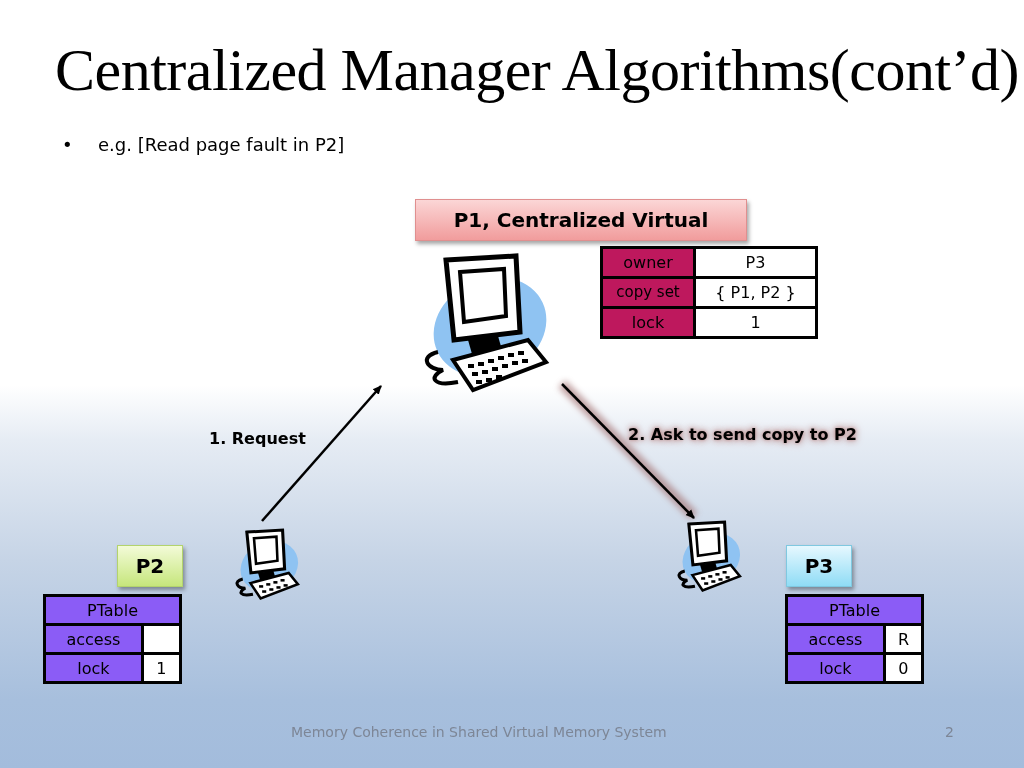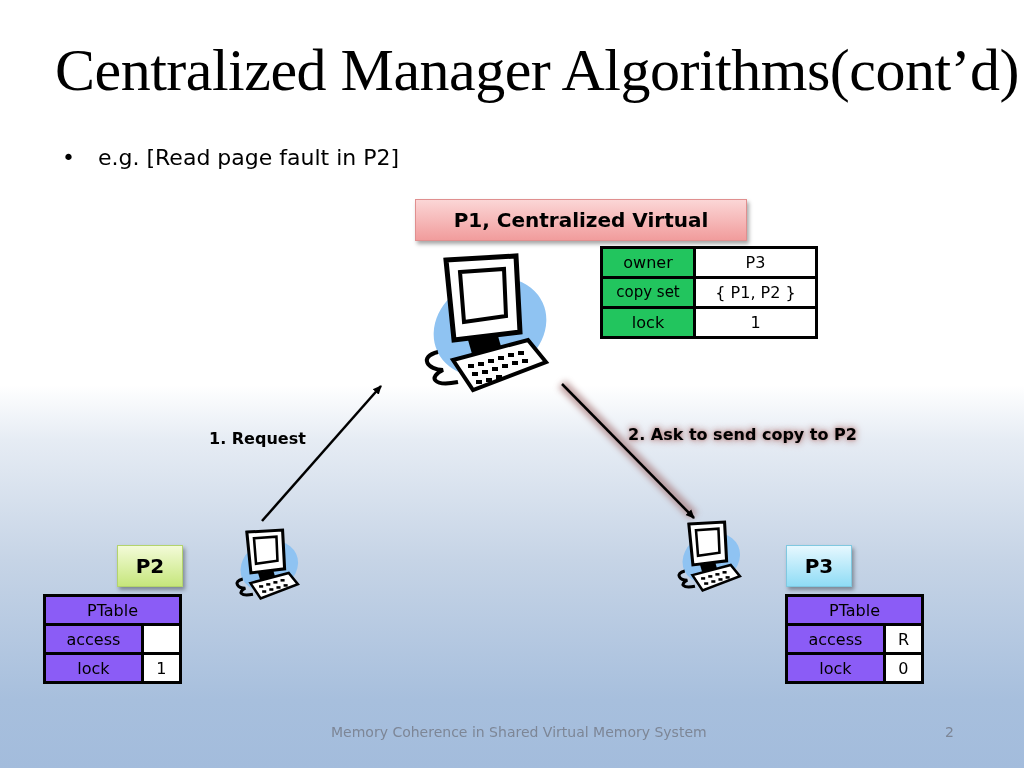--- a/index.html
+++ b/index.html
@@ -7,21 +7,21 @@
     width:1024px; height:768px; position:relative; overflow:hidden;
     background: linear-gradient(to bottom, #ffffff 0px, #ffffff 385px, #e6ecf4 440px, #c6d4e6 560px, #a7bfdd 700px, #a3bcdc 768px);
     font-family: "DejaVu Sans", sans-serif;
     color:#000;
   }
   .title {
     position:absolute; left:55px; top:36px; font-size:60px; letter-spacing:-0.5px;
     font-family:Liberation Serif, serif; white-space:nowrap;
   }
   .bullet {
-    position:absolute; left:62px; top:145px; font-size:22px; white-space:nowrap;
+    position:absolute; left:62px; top:134px; font-size:18px; white-space:nowrap;
   }
   .bullet .dot { display:inline-block; width:36px; }
   .label-box {
     position:absolute; font-weight:bold; text-align:center;
     box-shadow: 2px 3px 4px rgba(0,0,0,0.35);
     font-family:"DejaVu Sans", sans-serif;
   }
   .p1-box {
     left:415px; top:199px; width:330px; height:40px; line-height:40px; font-size:20px;
     background: linear-gradient(#fbd6d6, #f19c9c); border:1px solid #e08f8f;
@@ -34,35 +34,35 @@
     left:786px; top:545px; width:64px; height:40px; line-height:40px; font-size:20px;
     background: linear-gradient(#e6f8ff, #8fdcf5); border:1px solid #7fc8e0;
   }
   table.grid {
     position:absolute; border-collapse:collapse; font-size:16px;
     font-family:"DejaVu Sans", sans-serif;
   }
   table.grid td { border:3px solid #000; text-align:center; padding:0; }
   .info { left:600px; top:246px; width:218px; }
   .info td { height:27px; }
-  .info td.k { background:#22c55e; width:90px; }
+  .info td.k { background:#be185d; width:90px; }
   .info td.v { background:#fff; }
   .info td.h { background:#efdbdb; }
   .info td.two { line-height:15px; font-size:15px; }
   .ptable td { height:26px; }
   .ptable td.h, .ptable td.k { background:#8b5cf6; }
   .ptable td.k { width:92px; }
   .ptable td.v { background:#fff; width:34px; }
   .pt2 { left:43px; top:594px; width:139px; }
   .pt3 { left:785px; top:594px; width:139px; }
   .arrow-label { position:absolute; font-weight:bold; font-size:16px; white-space:nowrap; }
   .req { left:209px; top:429px; }
   .ask { left:628px; top:425px; text-shadow: 0 0 6px #b58a8a, 0 0 10px #c9a0a0, 0 0 3px #c9a0a0; text-align: center; }
   .footer { position:absolute; top:724px; font-size:14px; color:#7d8696; white-space:nowrap; }
-  .footer-text { left:291px;margin-left:40px; }
+  .footer-text { left:291px; }
   .footer-num { left:945px; }
   svg.overlay { position:absolute; left:0; top:0; }
   .computer { position:absolute; }
 </style>
 </head>
 <body>
 
 <div class="title">Centralized Manager Algorithms(cont’d)</div>
 
 <div class="bullet">

